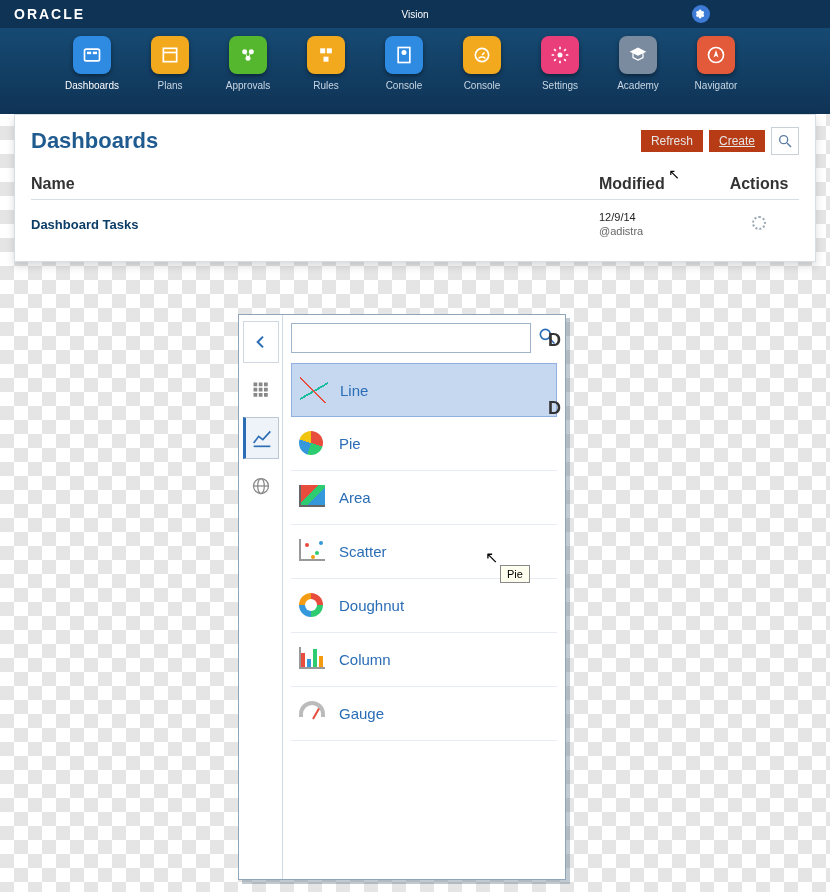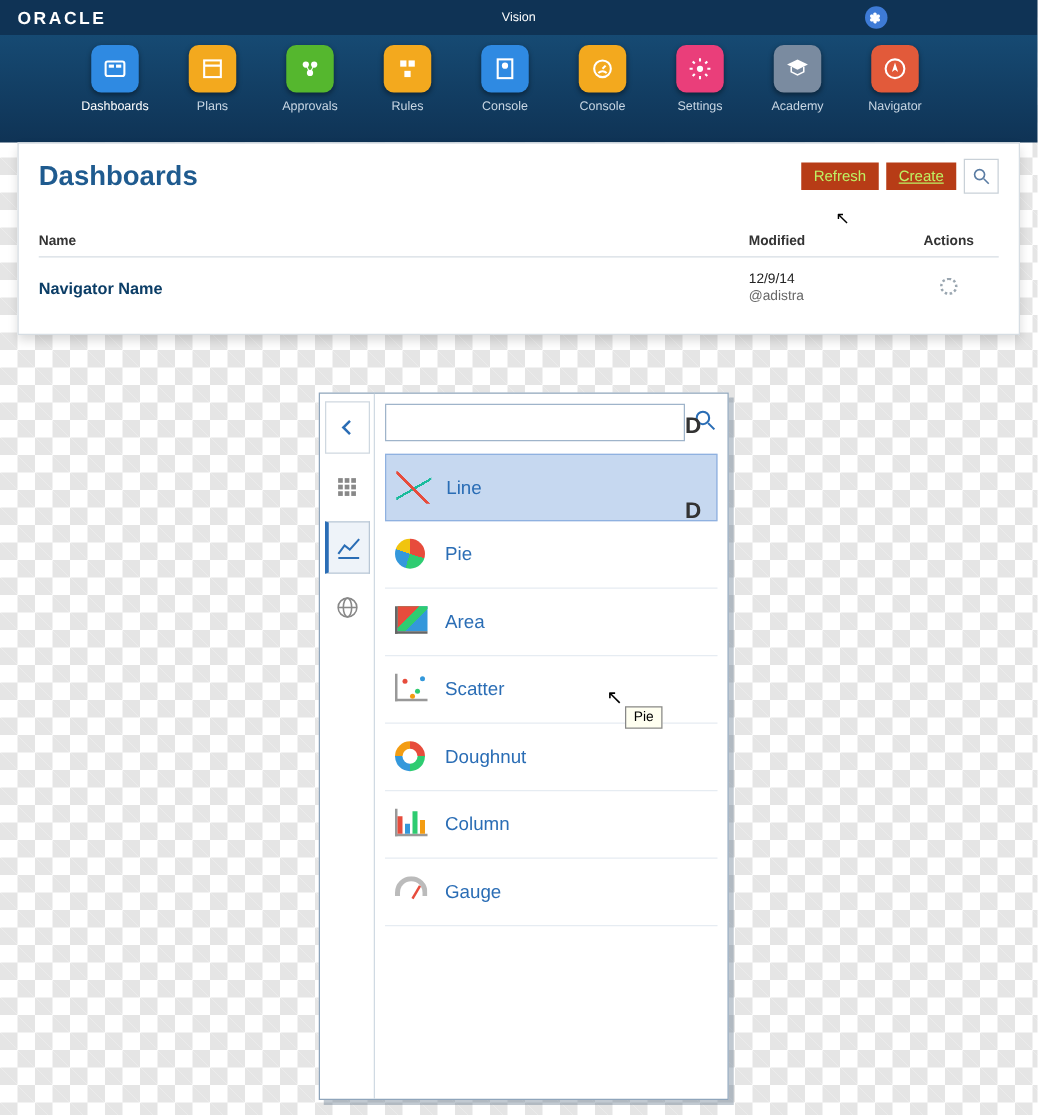--- a/index.html
+++ b/index.html
@@ -20,33 +20,33 @@
   .nav-item { width:64px; display:flex; flex-direction:column; align-items:center; gap:6px; color:#c8d6e3; font-size:10px; cursor:pointer;}
   .nav-icon { width:38px; height:38px; border-radius:8px; display:flex; align-items:center; justify-content:center; color:#fff; box-shadow:0 2px 4px rgba(0,0,0,.4);}
   .nav-item.active { color:#fff; }
   .nav-item.active::after{ content:""; position:absolute; bottom:-1px; width:0; height:0; border-left:10px solid transparent; border-right:10px solid transparent; border-bottom:10px solid #fff; margin-top:68px;}
   .nav-item { position:relative; }
   .nav-item.active::after{ top:78px; }
   .panel { position:relative; z-index:2; margin:0 14px; background:#fff; border:1px solid #d6dde3; box-shadow:0 4px 8px rgba(0,0,0,.15); padding:12px 16px 18px; }
   .panel-head { display:flex; align-items:center; justify-content:space-between; }
   .panel-title { color:#1f5b8f; font-size:22px; font-weight:bold; }
   .actions { display:flex; gap:6px; align-items:center;}
-  .btn { background:#b73c16; color:#bef264; border:none; padding:4px 10px; font-size:12px; cursor:pointer; text-decoration:underline;}
+  .btn { background:#b73c16; color:#e5e5e5; border:none; padding:4px 10px; font-size:12px; cursor:pointer; text-decoration:underline;}
   .btn.norm{ text-decoration:none;}
   .searchbox { width:28px; height:28px; border:1px solid #c9d1d8; display:flex; align-items:center; justify-content:center; color:#5a7ca3; cursor:pointer;}
-  .tblhead { display:flex; font-size:11px; color:#333; font-weight:bold; margin-top:32px; border-bottom:1px solid #d6dde3; padding-bottom:6px;}
+  .tblhead { display:flex; font-size:16px; color:#333; font-weight:bold; margin-top:20px; border-bottom:1px solid #d6dde3; padding-bottom:6px;}
   .col-name{flex:1;} .col-mod{width:120px;} .col-act{width:80px; text-align:center;}
   .tblrow { display:flex; align-items:center; font-size:13px; padding:10px 0 4px; }
   .tblrow .dn{ color:#0b3d66; font-weight:bold;}
   .tblrow .mod{ width:120px; font-size:11px; color:#222; line-height:1.3;}
   .tblrow .act{ width:80px; text-align:center; color:#9aa6b0;}
   .gear{ display:inline-block; width:14px;height:14px;border:2px dotted #9aa6b0;border-radius:50%;}
   .cursor1{ position:absolute; right:150px; top:166px; font-size:14px; z-index:3; color:#000;}
   
-  .popup { position:absolute; z-index:3; left:238px; top:314px; width:328px; height:566px; background:#fff; border:1px solid #8fa5bb; box-shadow:4px 4px 0 rgba(100,120,140,.4); display:flex;margin-left:17px;}
+  .popup { position:absolute; z-index:3; left:238px; top:314px; width:328px; height:566px; background:#fff; border:1px solid #8fa5bb; box-shadow:4px 4px 0 rgba(100,120,140,.4); display:flex;}
   .pop-side{ width:44px; border-right:1px solid #d0dae3; display:flex; flex-direction:column; align-items:center;}
   .side-btn{ width:36px; height:42px; margin-top:6px; display:flex; align-items:center; justify-content:center; color:#2a6db5; cursor:pointer; border:1px solid transparent; font-size:18px;}
   .side-btn.boxed{ border:1px solid #cfd8e0;}
   .side-btn.sel{ border:1px solid #b9c7d6; background:#eef3f9; border-left:3px solid #2a6db5;}
   .pop-main{ flex:1; padding:8px 8px 0 8px;}
   .pop-search{ display:flex; gap:6px; align-items:center; margin-bottom:10px;}
   .pop-search input{ flex:1; height:30px; border:1px solid #9fb4ca; padding:0 6px; font-size:13px;}
   .pop-search .mag{ color:#2a6db5; font-size:18px; cursor:pointer;}
   .chart-item{ display:flex; align-items:center; gap:12px; height:54px; padding:0 8px; border-bottom:1px solid #e6ecf2; color:#2a6db5; font-size:15px; cursor:pointer;}
   .chart-item.sel{ background:#c6d8f0; border:1px solid #8fb1e0;}
@@ -181,21 +181,21 @@
       </div>
     </div>
   </div>
   <div class="tblhead">
     <div class="col-name">Name</div>
     <div class="col-mod">Modified</div>
     <div class="col-act">Actions</div>
   </div>
   <div id="tblbody">
       <div class="tblrow">
-        <div class="col-name dn">Navigator Name</div>
+        <div class="col-name dn">Dashboard Tasks</div>
     <div class="mod">12/9/14<br><span style="color:#666">@adistra</span></div>
     <div class="act"><span class="gear"></span></div>
       </div>
     </div>
 </div>
 
 <div class="cursor1">↖</div>
 
 <div class="popup">
   <div class="pop-side">

